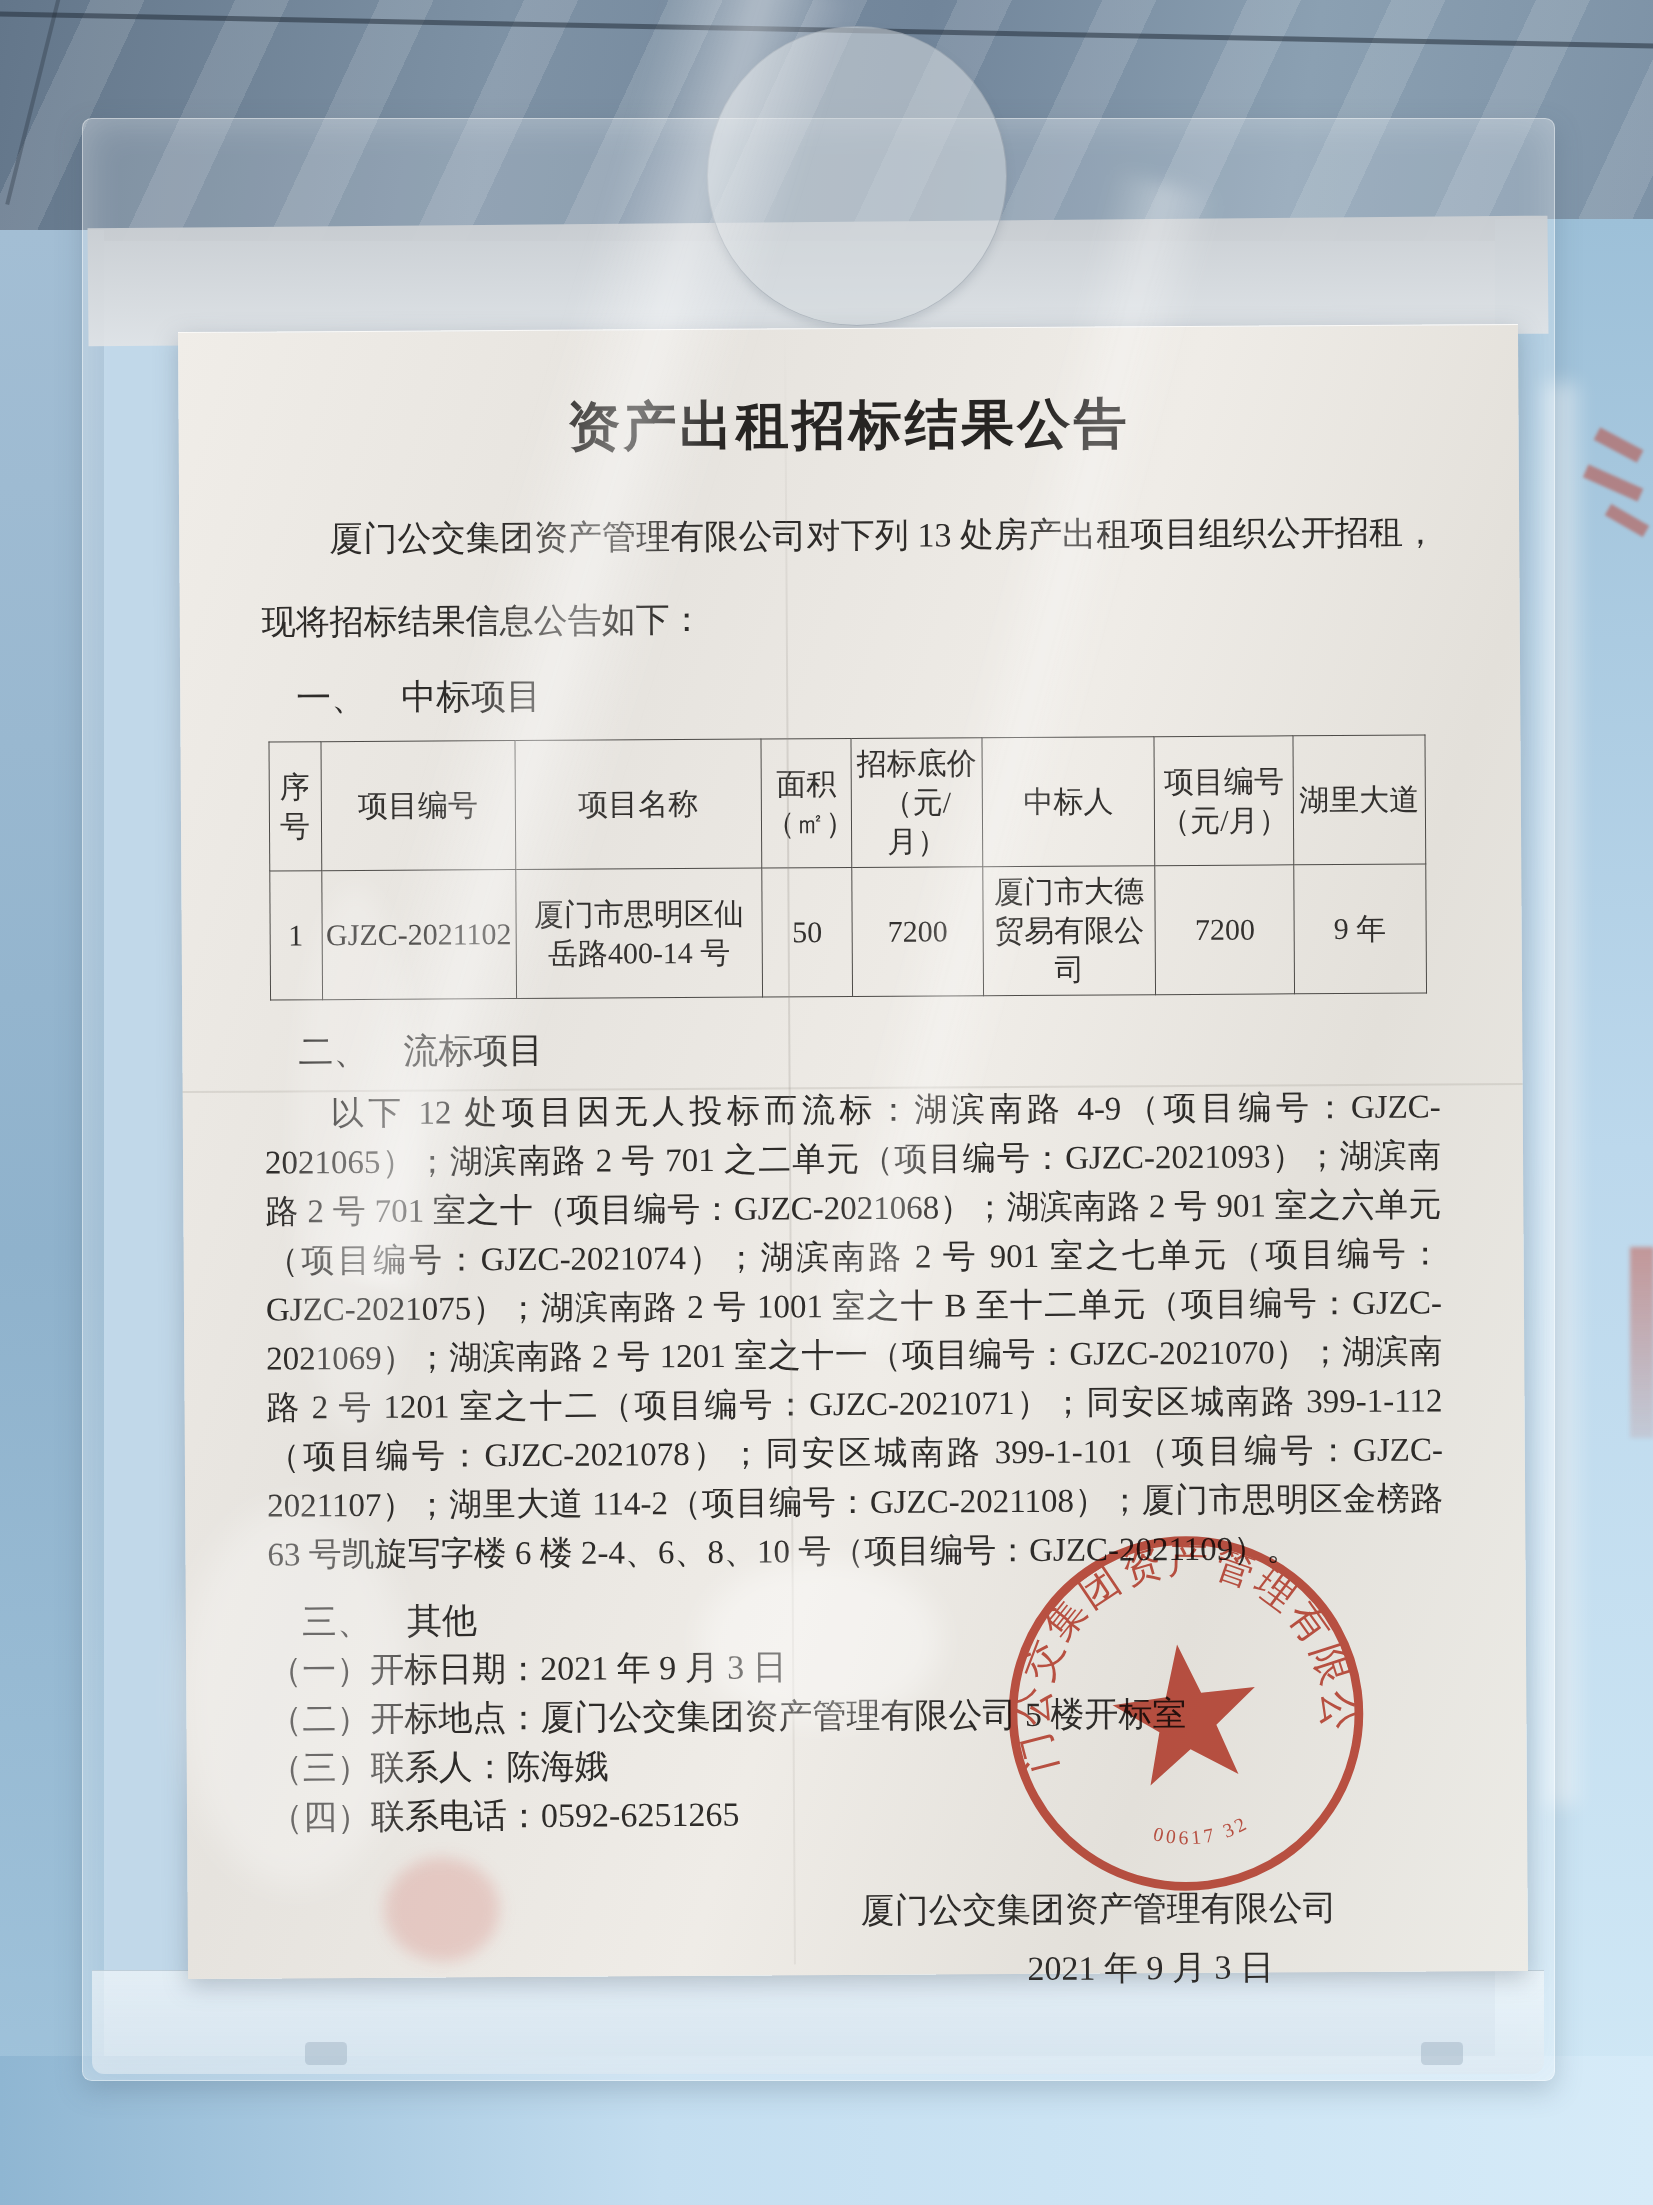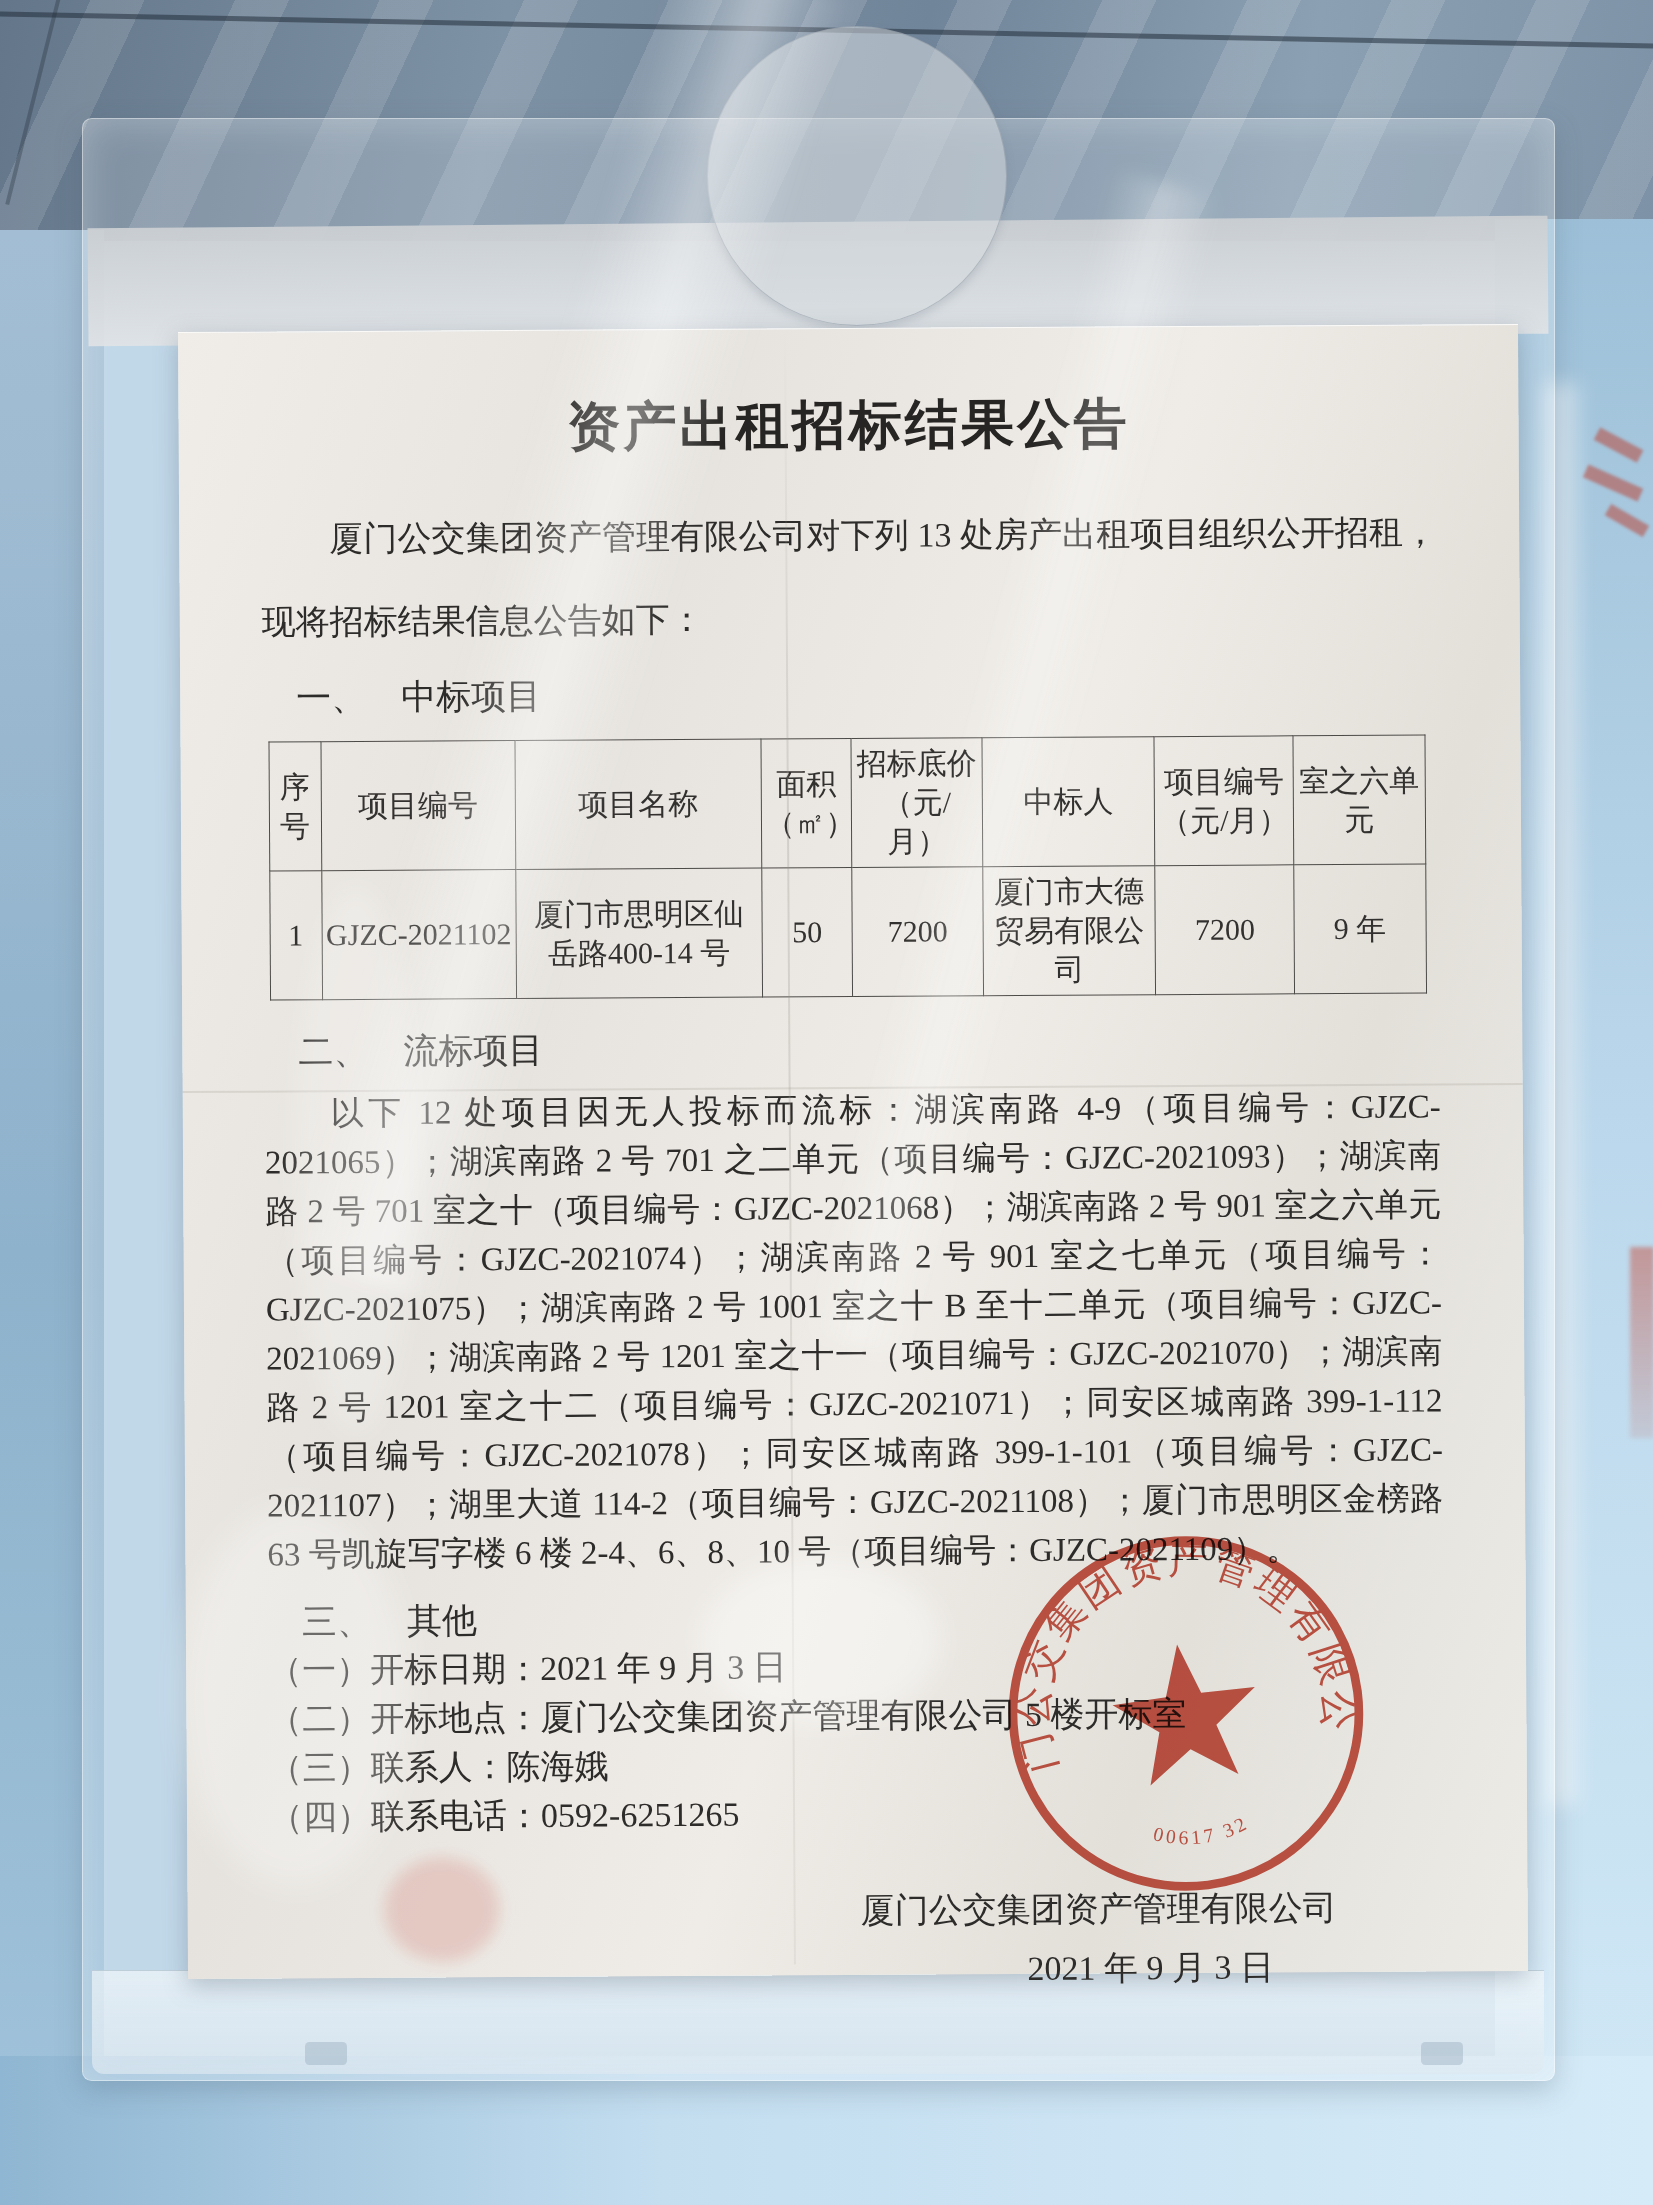--- a/index.html
+++ b/index.html
@@ -126,21 +126,21 @@
       </colgroup>
       <tbody>
           <tr class="hrow">
         <th>序号</th>
         <th>项目编号</th>
         <th>项目名称</th>
         <th>面积（㎡）</th>
         <th>招标底价（元/月）</th>
         <th>中标人</th>
         <th>项目编号（元/月）</th>
-        <th>室之六单元</th>
+        <th>湖里大道</th>
       </tr>
       <tr class="drow">
         <td>1</td>
         <td>GJZC-2021102</td>
         <td>厦门市思明区仙岳路400-14 号</td>
         <td>50</td>
         <td>7200</td>
         <td>厦门市大德贸易有限公司</td>
         <td>7200</td>
         <td>9 年</td>

